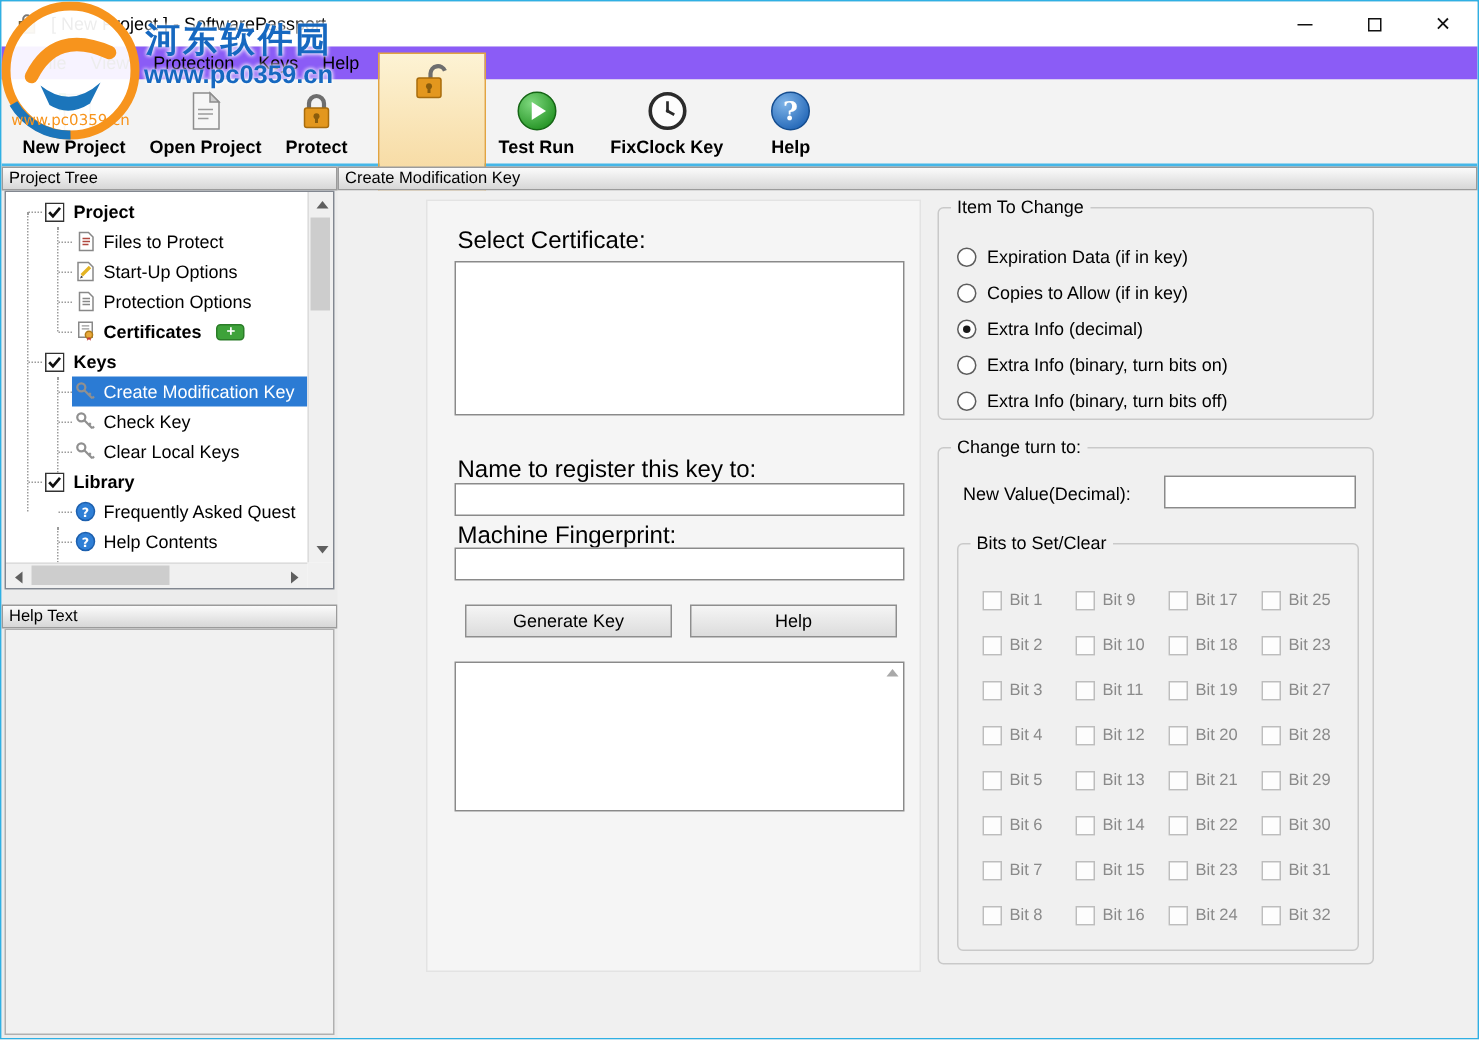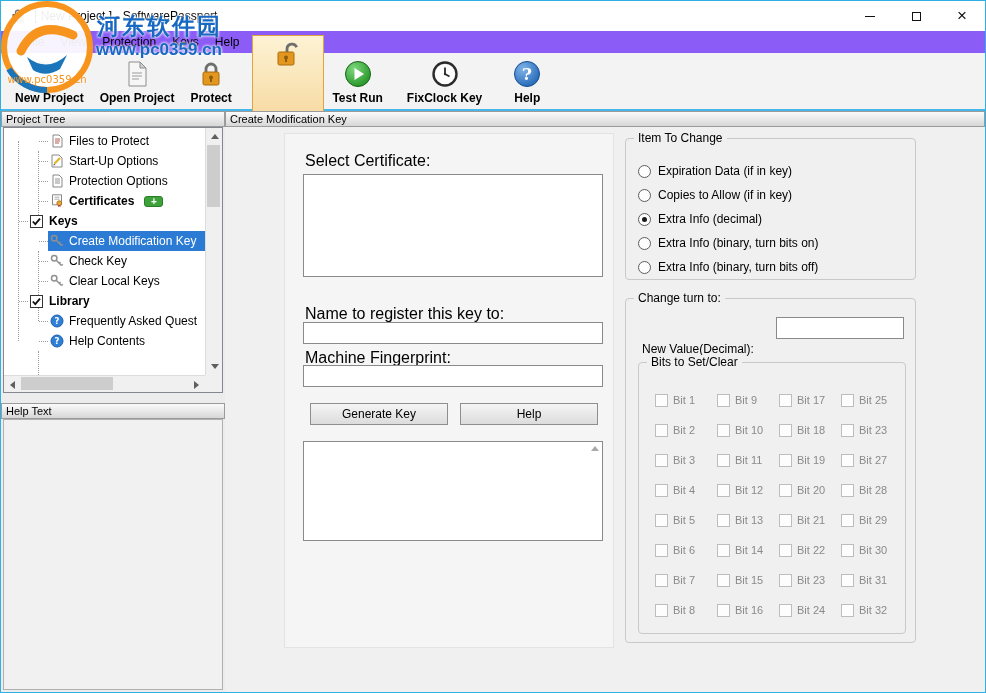--- a/index.html
+++ b/index.html
@@ -112,21 +112,21 @@
   #bits-group { left:12px; top:63px; width:268px; height:272px; }
 
   .radio-col { position:absolute; left:12px; top:20px; right:6px; }
   .radio-row { display:flex; align-items:center; height:24px; }
   .radio { width:13px; height:13px; border:1px solid #5d5d5d; border-radius:50%; background:#fff;
            margin-right:7px; position:relative; flex:none; }
   .radio.sel::after { content:""; position:absolute; left:3px; top:3px; width:5px; height:5px;
                       border-radius:50%; background:#1a1a1a; }
   .radio-label { font-size:12px; white-space:nowrap; }
 
-  .flabel2 { position:absolute; left:16px; top:23px; font-size:12px;margin-top:20px; }
+  .flabel2 { position:absolute; left:16px; top:23px; font-size:12px; }
   .ftext.nv { left:150px; top:18px; width:128px; }
 
   .bits-grid { position:absolute; left:16px; top:22px; display:grid;
                grid-template-columns:62px 62px 62px 62px; grid-auto-rows:30px; align-items:center; }
   .bit-cell { display:flex; align-items:flex-start; }
   .bit-box { width:13px; height:13px; border:1px solid #bdbdbd; background:#fdfdfd; margin-right:5px; flex:none; }
   .bit-label { font-size:11px; color:#8a8a8a; white-space:nowrap; }
 
   
   .watermark { position:absolute; top:-2px; left:-2px; width:240px; height:102px; z-index:99; pointer-events:none; }
@@ -255,20 +255,29 @@
     </div>
 
   <div class="left-col">
     <div class="panel-header">Project Tree</div>
     <div class="tree-wrap">
       <div class="tree-view">
         <div class="vconn" style="left:14px; top:13px; height:200px;"></div>
         <div class="vconn" style="left:34px; top:23px; height:70px;"></div>
         <div class="vconn" style="left:34px; top:123px; height:70px;"></div>
         <div class="vconn" style="left:34px; top:223px; height:30px;"></div>
+      <div class="tree-row level0">
+            <span class="tree-check">
+              <svg width="13" height="13" viewBox="0 0 13 13">
+                <rect x="0.5" y="0.5" width="12" height="12" fill="#fff" stroke="#333"></rect>
+                <path d="M2.8 6.5 L5.3 9.2 L10 3.6" fill="none" stroke="#111" stroke-width="1.8"></path>
+              </svg>
+            </span>
+            <span class="tree-label bold">Project</span>
+          </div>
           <div class="tree-row level1">
             <span class="tree-icon">
               <svg width="14" height="14" viewBox="0 0 14 14">
                 <path d="M3 1 h6 l3 3 v9 H3 z" fill="#fff" stroke="#888"></path>
                 <path d="M5 5h5M5 7h5M5 9h4" stroke="#b0483f" stroke-width="0.9"></path>
               </svg>
             </span>
             <span class="tree-label">Files to Protect</span>
           </div>
           <div class="tree-row level1">

